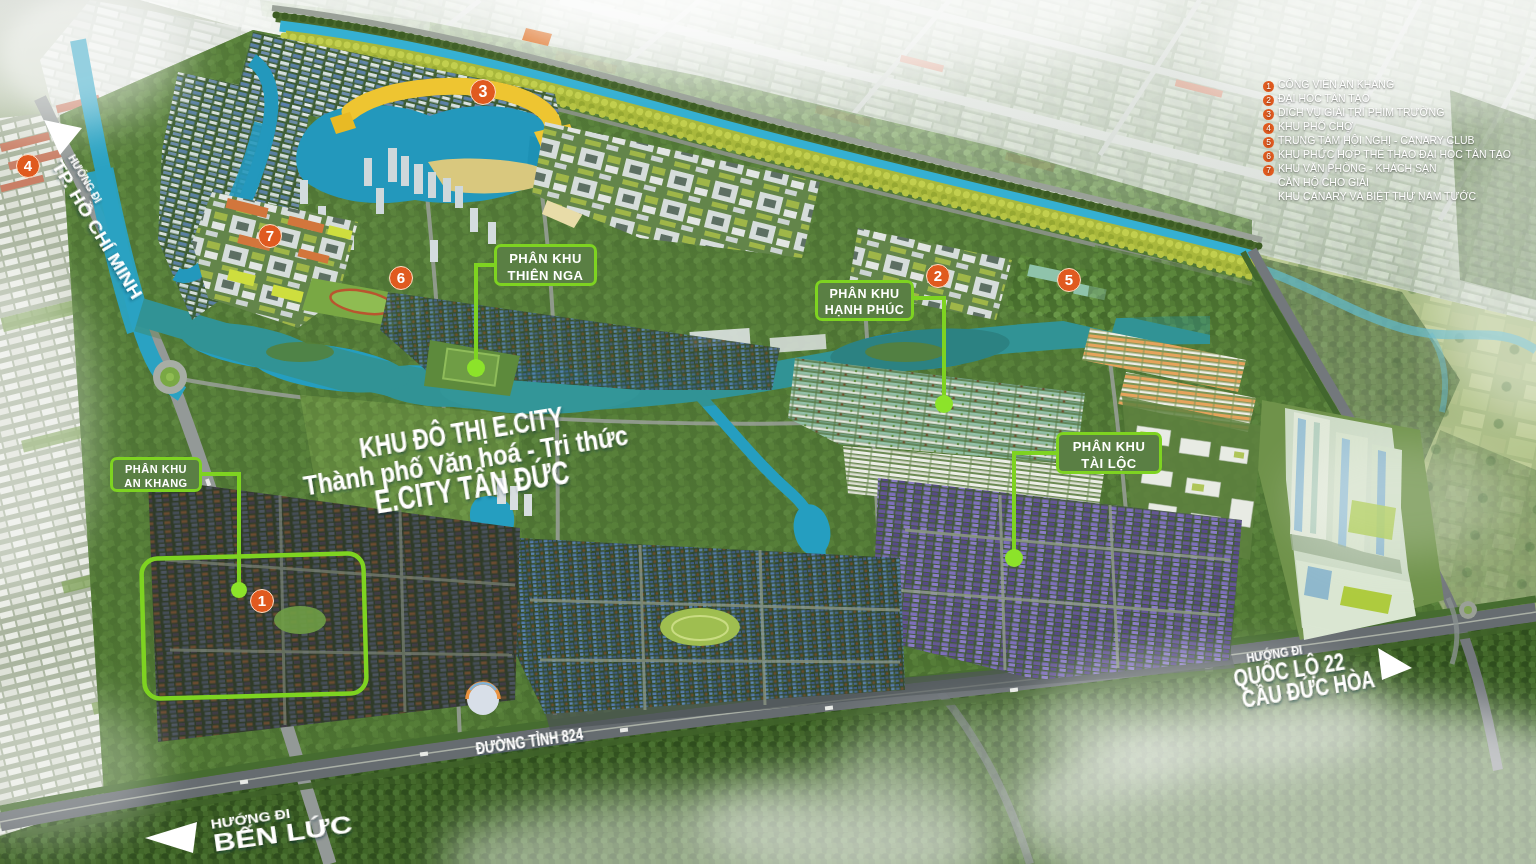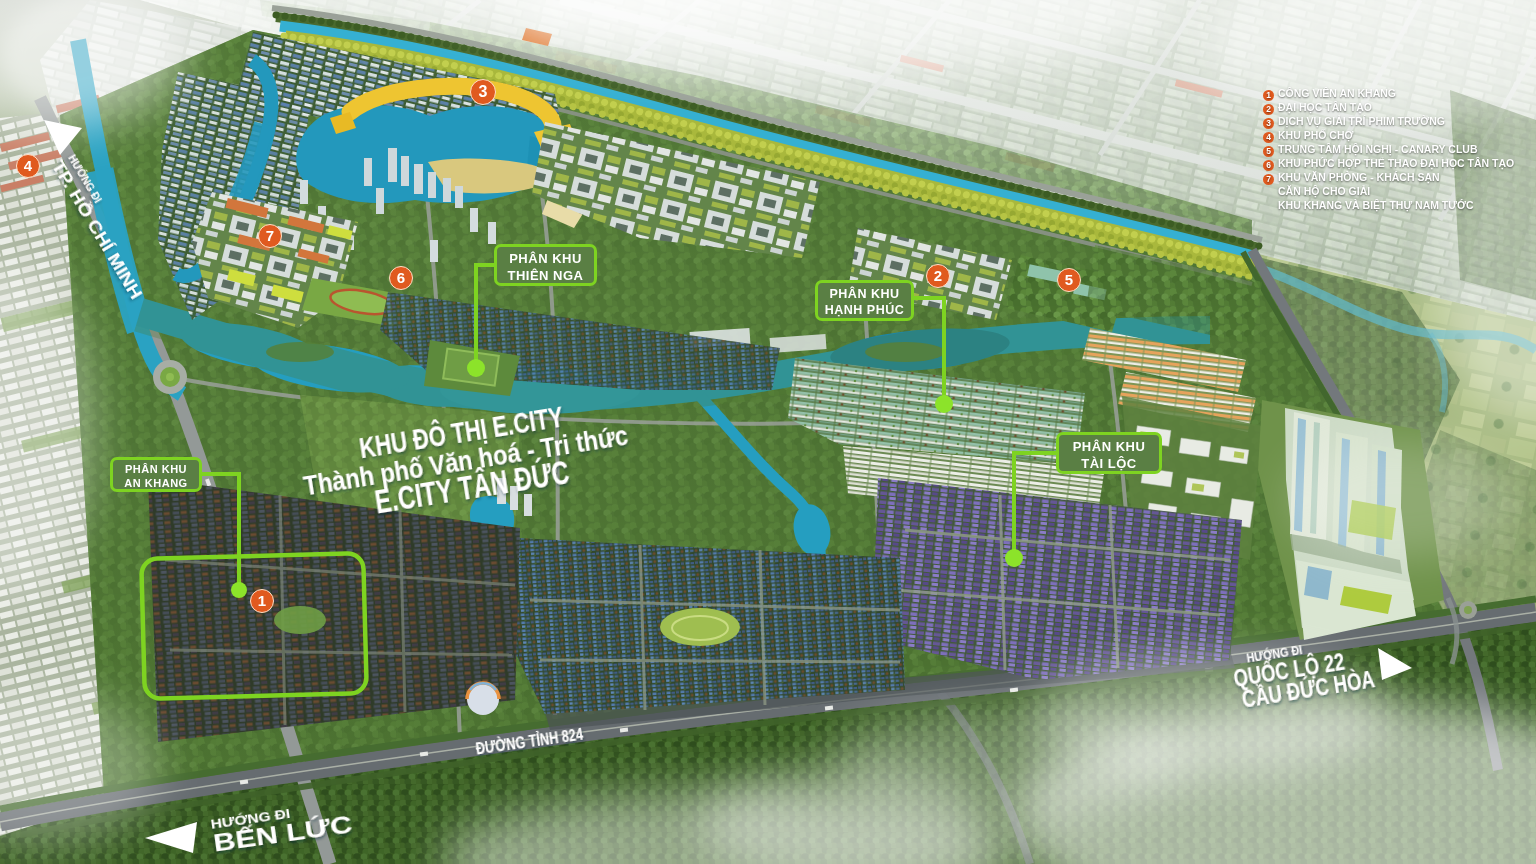--- a/index.html
+++ b/index.html
@@ -592,30 +592,30 @@
 </svg>
 
 <div style="position:absolute;left:494px;top:244px;width:103px;height:42px;background:#5a7f44;border:3px solid #7ed321;border-radius:7px;box-sizing:border-box;color:#fff;font-weight:bold;font-size:13px;line-height:17px;text-align:center;padding-top:3px;letter-spacing:0.5px;">PHÂN KHU<br>THIÊN NGA</div>
 
 <div style="position:absolute;left:815px;top:280px;width:99px;height:41px;background:#5a7f44;border:3px solid #7ed321;border-radius:7px;box-sizing:border-box;color:#fff;font-weight:bold;font-size:12.5px;line-height:16px;text-align:center;padding-top:3px;letter-spacing:0.5px;">PHÂN KHU<br>HẠNH PHÚC</div>
 
 <div style="position:absolute;left:1056px;top:432px;width:106px;height:42px;background:#5a7f44;border:3px solid #7ed321;border-radius:7px;box-sizing:border-box;color:#fff;font-weight:bold;font-size:13px;line-height:17px;text-align:center;padding-top:3px;letter-spacing:0.5px;">PHÂN KHU<br>TÀI LỘC</div>
 
 <div style="position:absolute;left:110px;top:457px;width:92px;height:35px;background:#5a7f44;border:3px solid #7ed321;border-radius:7px;box-sizing:border-box;color:#fff;font-weight:bold;font-size:11px;line-height:14px;text-align:center;padding-top:2px;letter-spacing:0.5px;">PHÂN KHU<br>AN KHANG</div>
 
-<div style="position:absolute;left:1263px;top:78px;color:#fff;font-weight:bold;font-size:10.5px;line-height:13.5px;text-shadow:0 1px 2px rgba(0,0,0,0.55);white-space:nowrap;margin-top:9px;">
+<div style="position:absolute;left:1263px;top:78px;color:#fff;font-weight:normal;font-size:10.5px;line-height:13.5px;text-shadow:0 1px 2px rgba(0,0,0,0.55);white-space:nowrap;">
   <div><span style="display:inline-block;width:11px;height:11px;border-radius:50%;background:#e05a1f;color:#fff;font-size:8.5px;line-height:11px;text-align:center;vertical-align:-1px;margin-right:4px;">1</span>CÔNG VIÊN AN KHANG</div>
   <div><span style="display:inline-block;width:11px;height:11px;border-radius:50%;background:#e05a1f;color:#fff;font-size:8.5px;line-height:11px;text-align:center;vertical-align:-1px;margin-right:4px;">2</span>ĐẠI HỌC TÂN TẠO</div>
   <div><span style="display:inline-block;width:11px;height:11px;border-radius:50%;background:#e05a1f;color:#fff;font-size:8.5px;line-height:11px;text-align:center;vertical-align:-1px;margin-right:4px;">3</span>DỊCH VỤ GIẢI TRÍ PHIM TRƯỜNG</div>
   <div><span style="display:inline-block;width:11px;height:11px;border-radius:50%;background:#e05a1f;color:#fff;font-size:8.5px;line-height:11px;text-align:center;vertical-align:-1px;margin-right:4px;">4</span>KHU PHỐ CHỢ</div>
   <div><span style="display:inline-block;width:11px;height:11px;border-radius:50%;background:#e05a1f;color:#fff;font-size:8.5px;line-height:11px;text-align:center;vertical-align:-1px;margin-right:4px;">5</span>TRUNG TÂM HỘI NGHỊ - CANARY CLUB</div>
   <div><span style="display:inline-block;width:11px;height:11px;border-radius:50%;background:#e05a1f;color:#fff;font-size:8.5px;line-height:11px;text-align:center;vertical-align:-1px;margin-right:4px;">6</span>KHU PHỨC HỢP THỂ THAO ĐẠI HỌC TÂN TẠO</div>
   <div><span style="display:inline-block;width:11px;height:11px;border-radius:50%;background:#e05a1f;color:#fff;font-size:8.5px;line-height:11px;text-align:center;vertical-align:-1px;margin-right:4px;">7</span>KHU VĂN PHÒNG - KHÁCH SẠN</div>
   <div style="padding-left:15px;">CĂN HỘ CHO GIẢI</div>
-  <div style="padding-left:15px;">KHU KHANG VÀ BIỆT THỰ NAM TƯỚC</div>
+  <div style="padding-left:15px;">KHU CANARY VÀ BIỆT THỰ NAM TƯỚC</div>
 </div>
 
 <div style="position:absolute;left:250px;top:589px;width:24px;height:24px;border-radius:50%;background:#e05a1f;border:1.5px solid #ffe0c8;color:#fff;font-weight:bold;font-size:15px;line-height:22px;text-align:center;box-sizing:border-box;">1</div>
 <div style="position:absolute;left:926px;top:264px;width:24px;height:24px;border-radius:50%;background:#e05a1f;border:1.5px solid #ffe0c8;color:#fff;font-weight:bold;font-size:15px;line-height:22px;text-align:center;box-sizing:border-box;">2</div>
 <div style="position:absolute;left:470px;top:79px;width:26px;height:26px;border-radius:50%;background:#e05a1f;border:1.5px solid #ffe0c8;color:#fff;font-weight:bold;font-size:16px;line-height:24px;text-align:center;box-sizing:border-box;">3</div>
 <div style="position:absolute;left:16px;top:154px;width:24px;height:24px;border-radius:50%;background:#e05a1f;border:1.5px solid #ffe0c8;color:#fff;font-weight:bold;font-size:15px;line-height:22px;text-align:center;box-sizing:border-box;">4</div>
 <div style="position:absolute;left:1057px;top:268px;width:24px;height:24px;border-radius:50%;background:#e05a1f;border:1.5px solid #ffe0c8;color:#fff;font-weight:bold;font-size:15px;line-height:22px;text-align:center;box-sizing:border-box;">5</div>
 <div style="position:absolute;left:389px;top:266px;width:24px;height:24px;border-radius:50%;background:#e05a1f;border:1.5px solid #ffe0c8;color:#fff;font-weight:bold;font-size:15px;line-height:22px;text-align:center;box-sizing:border-box;">6</div>
 <div style="position:absolute;left:258px;top:224px;width:24px;height:24px;border-radius:50%;background:#e05a1f;border:1.5px solid #ffe0c8;color:#fff;font-weight:bold;font-size:15px;line-height:22px;text-align:center;box-sizing:border-box;">7</div>
 

